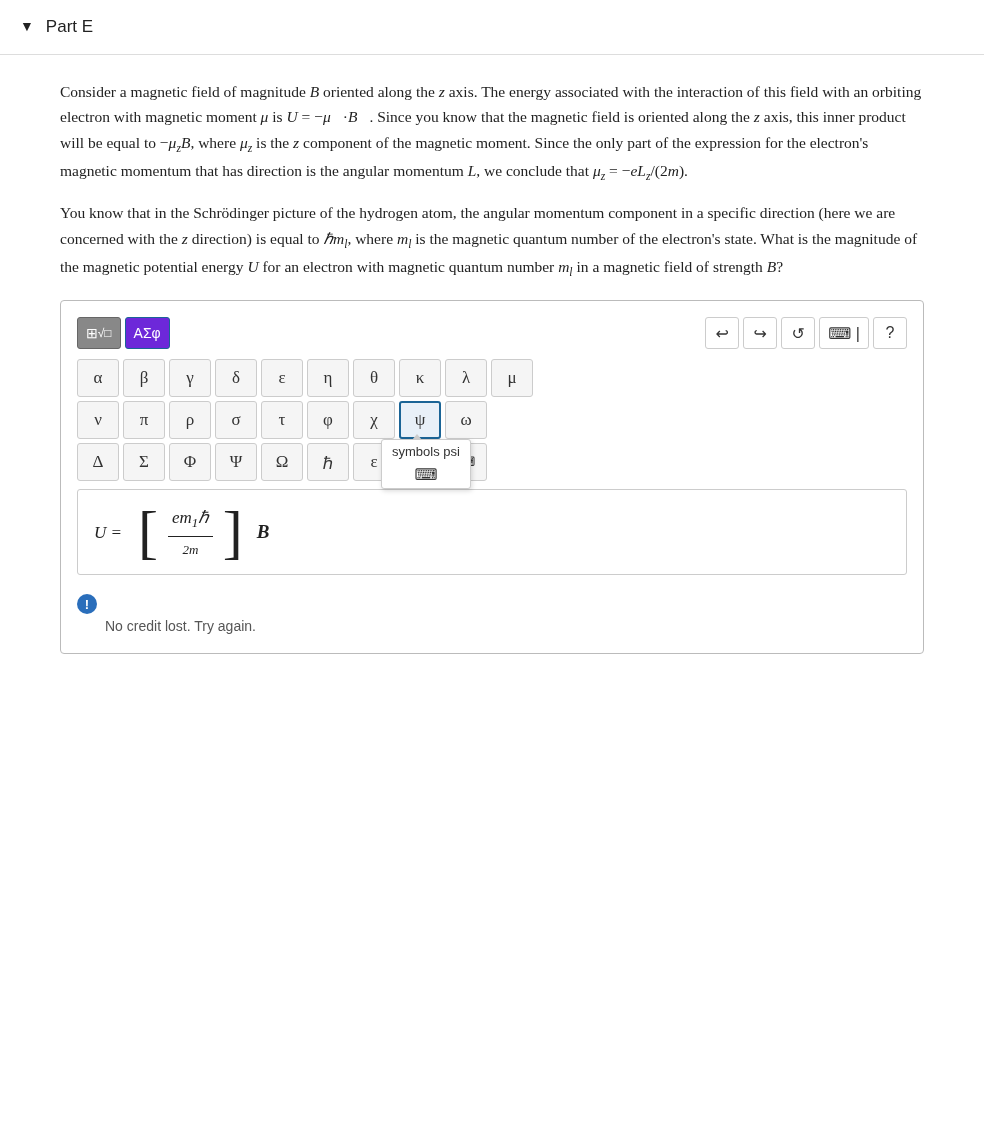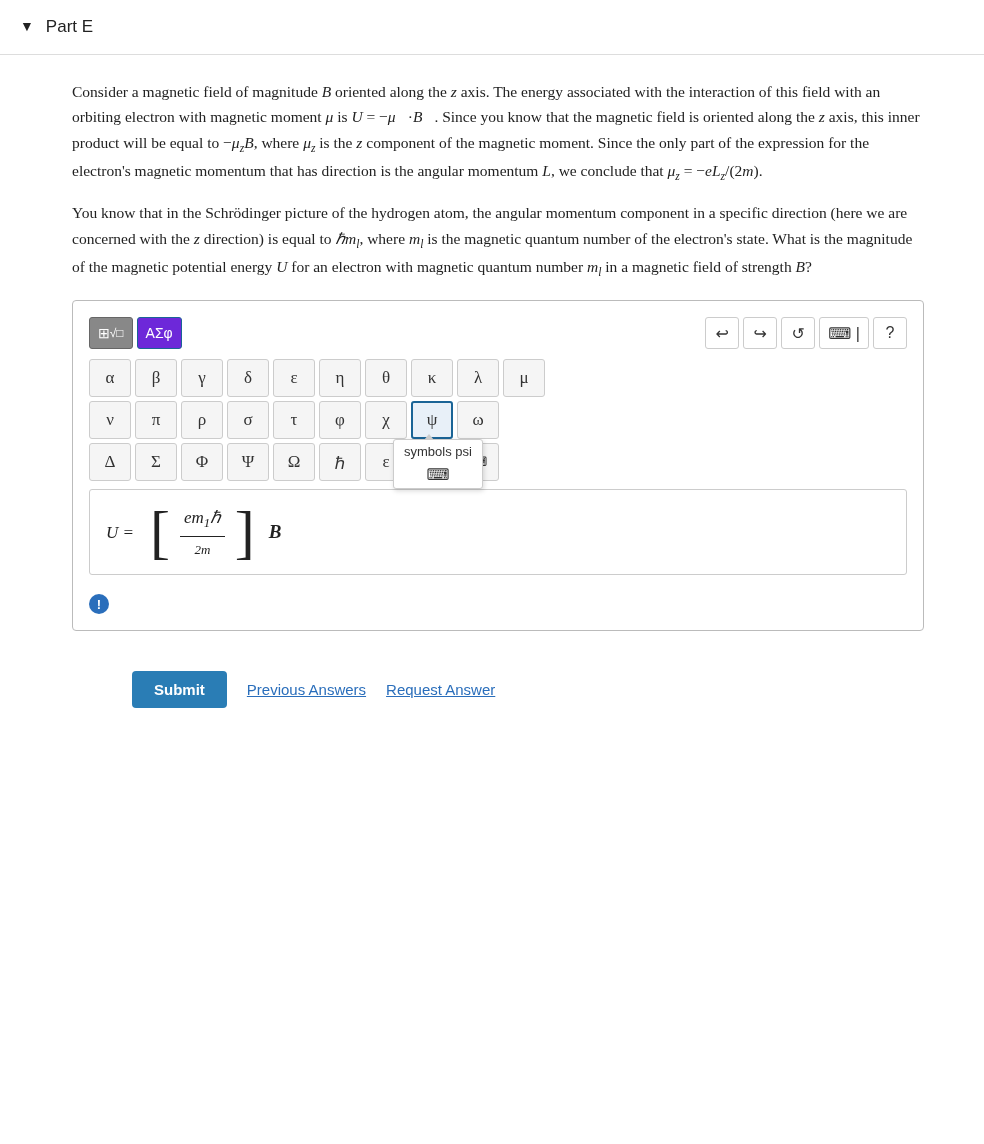--- a/index.html
+++ b/index.html
@@ -28,21 +28,20 @@
     }
 
     .part-title {
       font-family: Arial, sans-serif;
       font-weight: normal;
       font-size: 17px;
     }
 
     .content-area {
       padding: 24px 60px 20px 60px;
-      margin-left: 12px;
     }
 
     .problem-text {
       font-size: 15.5px;
       line-height: 1.65;
       margin-bottom: 18px;
     }
 
     .problem-text p {
       margin-bottom: 14px;
@@ -431,23 +430,19 @@
         </div>
         <span class="bracket-right">]</span>
         <span class="bold-B">B</span>
       </div>
     </div>
 
     <div class="feedback-box">
       <div class="feedback-row">
         <div class="info-icon">!</div>
       </div>
+      <div class="feedback-subtext">No credit lost. Try again.</div>
     </div>
 
   </div>
 
-  <div class="action-bar">
-    <button class="submit-btn">Submit</button>
-    <button class="link-btn">Previous Answers</button>
-    <button class="link-btn">Request Answer</button>
-  </div>
 
 </div>
 
 </body></html>

